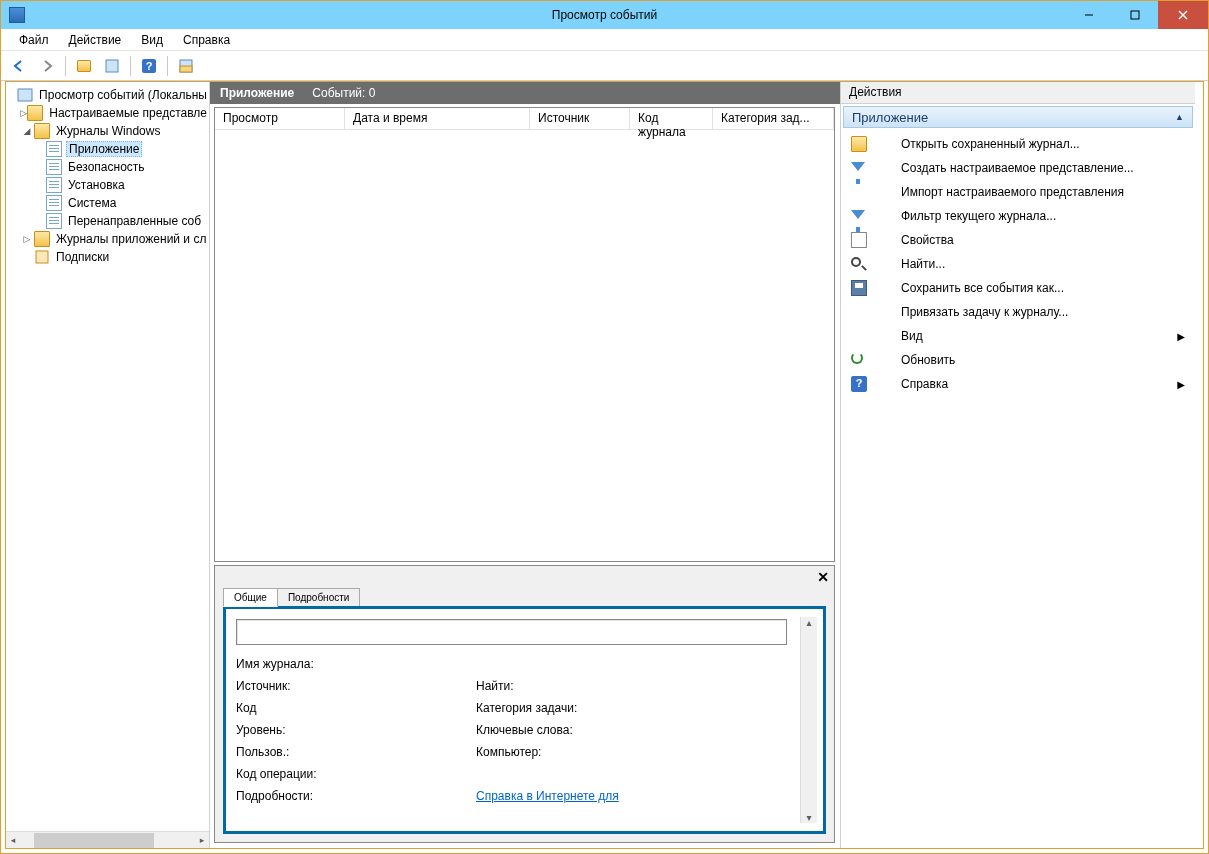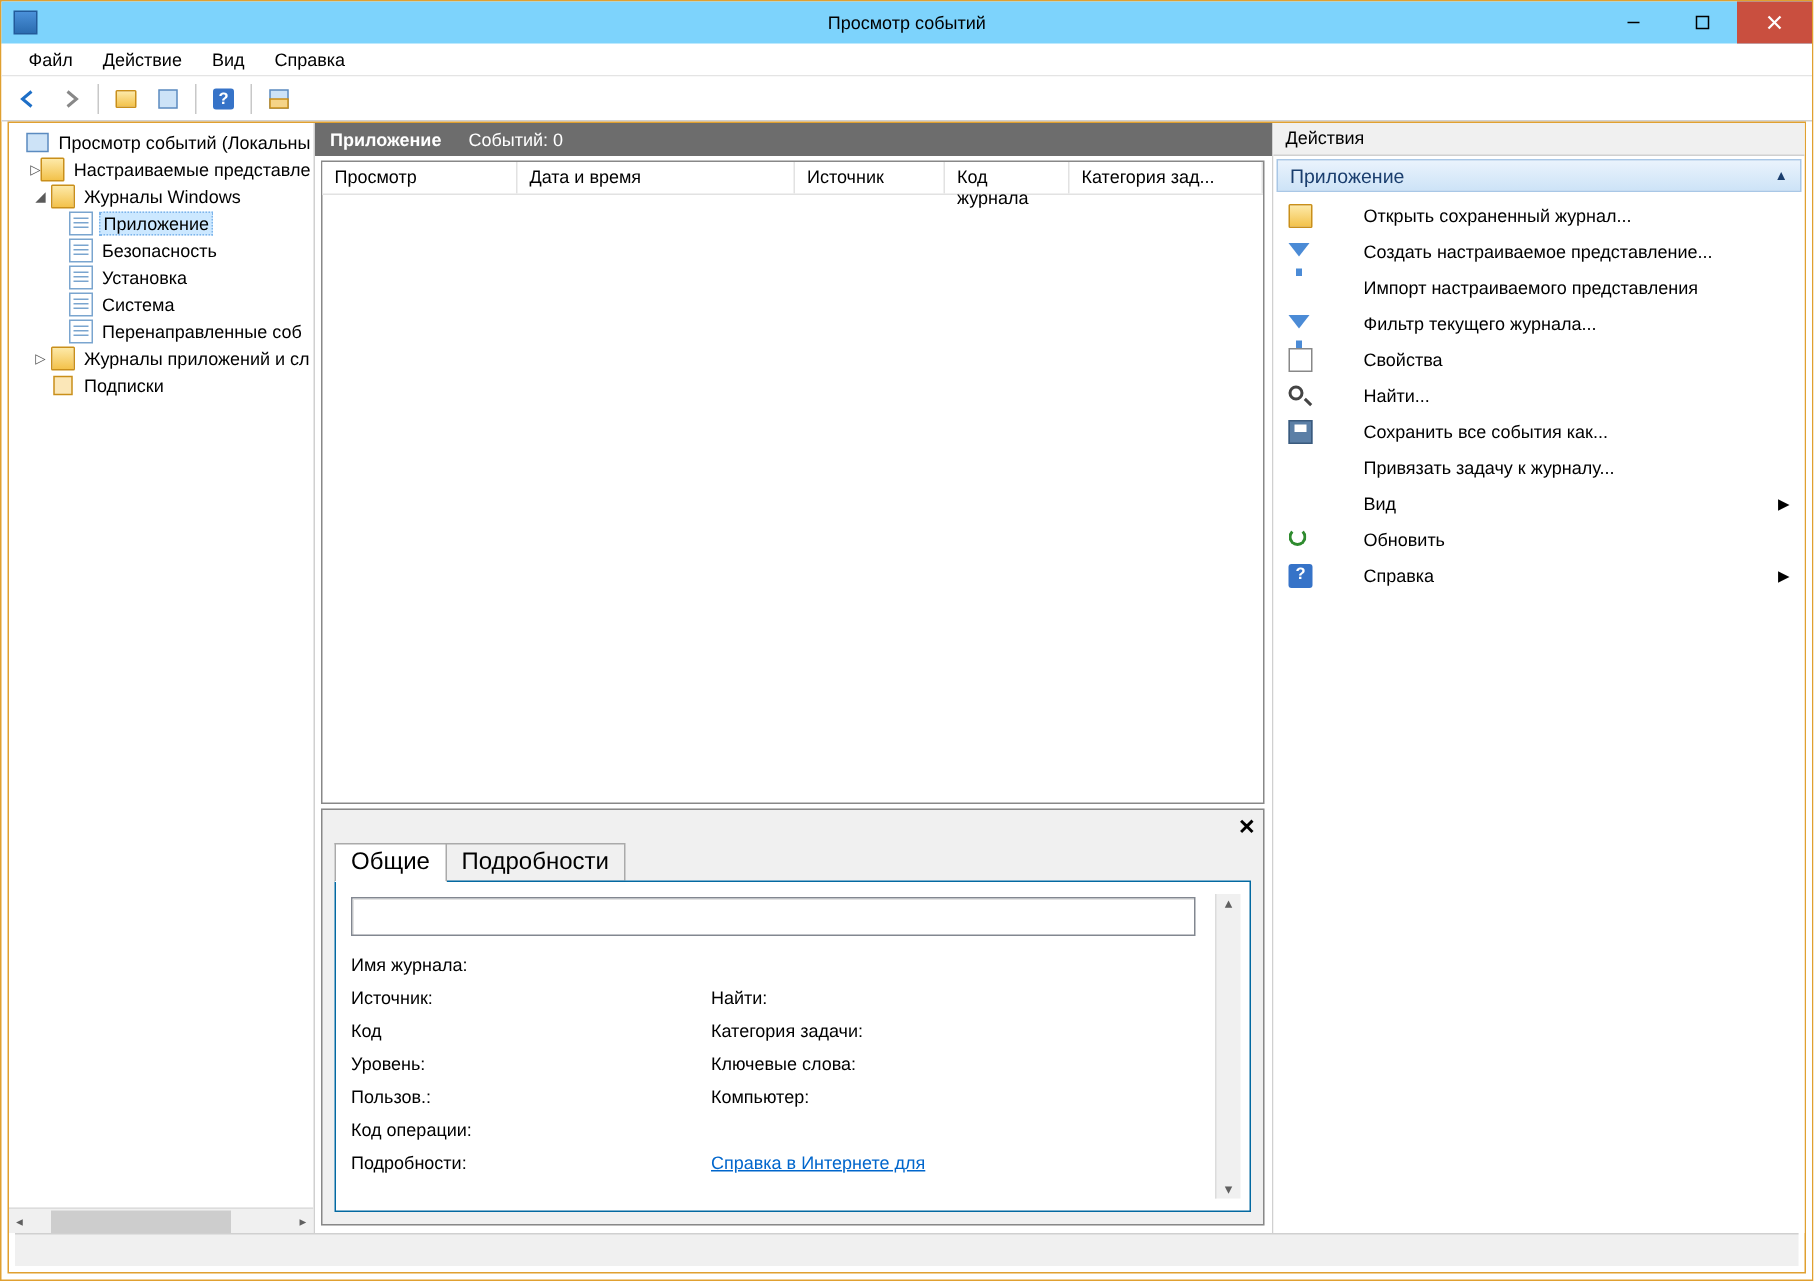--- a/index.html
+++ b/index.html
@@ -19,21 +19,21 @@
   
   .menubar { height: 22px; background: #fff; display: flex; align-items: center; padding-left: 10px; gap: 4px; border-bottom: 1px solid #e4e4e4; }
   .menubar .mitem { padding: 2px 8px; cursor: default; }
 
   
   .toolbar { height: 30px; background: #fff; display: flex; align-items: center; padding-left: 6px; gap: 4px; border-bottom: 1px solid #d0d0d0; }
   .tbtn { width: 24px; height: 24px; display:flex; align-items:center; justify-content:center; border: 1px solid transparent; }
   .tsep { width: 1px; height: 20px; background: #c8c8c8; margin: 0 2px; }
 
   
-  .body { flex:1; border: 1px solid #e0a030; margin: 0 4px 4px 4px; display:flex; flex-direction:column; }
+  .body { flex:1; border: 1px solid #e0a030; margin: 0 4px 4px 4px; display:flex; flex-direction:row; }
   .panes { flex:1; display:flex; min-height:0; }
 
   
   .tree-pane { width: 204px; border-right: 1px solid #d0d0d0; display:flex; flex-direction:column; background:#fff; overflow:hidden; }
   .tree { flex:1; padding: 4px 0; overflow:hidden; font-size:12px; white-space:nowrap; }
   .tree-row { display:flex; align-items:center; height:18px; padding-right:0; cursor:default; }
   .tree-row.selected .label { background:#cce8ff; border:1px dotted #7eb4ea; }
   .tree-toggle { width:14px; text-align:center; color:#5a5a5a; font-size:9px; }
   .tree-icon { width:16px; height:16px; margin-right:4px; flex-shrink:0; }
   .tree-row .label { padding: 0 2px; }
@@ -46,23 +46,23 @@
   .center-header { height:22px; background:#6d6d6d; color:#fff; display:flex; align-items:center; padding-left:10px; font-size:12px; }
   .center-header .ch-title { font-weight:bold; margin-right:18px; }
   .grid-wrap { border:1px solid #888; margin:3px 5px 0 4px; flex:1; min-height:0; background:#fff; display:flex; flex-direction:column; }
   .grid-head { height:22px; background:#fff; border-bottom:1px solid #e2e2e2; display:flex; }
   .grid-head .col { border-right:1px solid #e2e2e2; padding:3px 8px; font-size:12px; color:#000; }
 
   
   .details { height:278px; margin:3px 5px 5px 4px; background:#f0f0f0; border:1px solid #888; position:relative; display:flex; flex-direction:column; }
   .details-close { position:absolute; top:3px; right:5px; font-size:14px; font-weight:bold; cursor:default; }
   .tabs { display:flex; margin:22px 0 0 8px; }
-  .tab { padding:3px 10px; border:1px solid #aaa; background:#f0f0f0; margin-right:-1px; font-size:16px; }
+  .tab { padding:3px 10px; border:1px solid #aaa; background:#f0f0f0; margin-right:-1px; font-size:10px; }
   .tab.active { background:#fff; border-bottom:1px solid #fff; position:relative; z-index:2; }
-  .tab-body { flex:1; border:1px solid #0369a1; margin:0 8px 8px 8px; margin-top:-1px; background:#fff; padding:10px 10px 0 10px; position:relative; overflow:hidden; }
+  .tab-body { flex:1; border:3px solid #0369a1; margin:0 8px 8px 8px; margin-top:-1px; background:#fff; padding:10px 10px 0 10px; position:relative; overflow:hidden; }
   .detail-textbox { height:26px; border:1px solid #828790; background:#fff; margin:0 26px 12px 0; box-shadow:inset 1px 1px 0 #e3e3e3; }
   .detail-grid { display:grid; grid-template-columns: 240px 260px; row-gap:8px; font-size:12px; }
   .detail-grid .k { color:#000; }
   .detail-link { color:#0066cc; text-decoration:underline; cursor:default; }
   .detail-scroll { position:absolute; top:8px; right:6px; bottom:8px; width:17px; background:#f0f0f0; border-left:1px solid #dcdcdc; }
   .detail-scroll::before { content:"▴"; display:block; text-align:center; color:#606060; font-size:10px; }
   .detail-scroll::after { content:"▾"; display:block; text-align:center; color:#606060; font-size:10px; position:absolute; bottom:0; left:0; right:0; }
 
   
   .actions-pane { width:354px; background:#fff; display:flex; flex-direction:column; }

